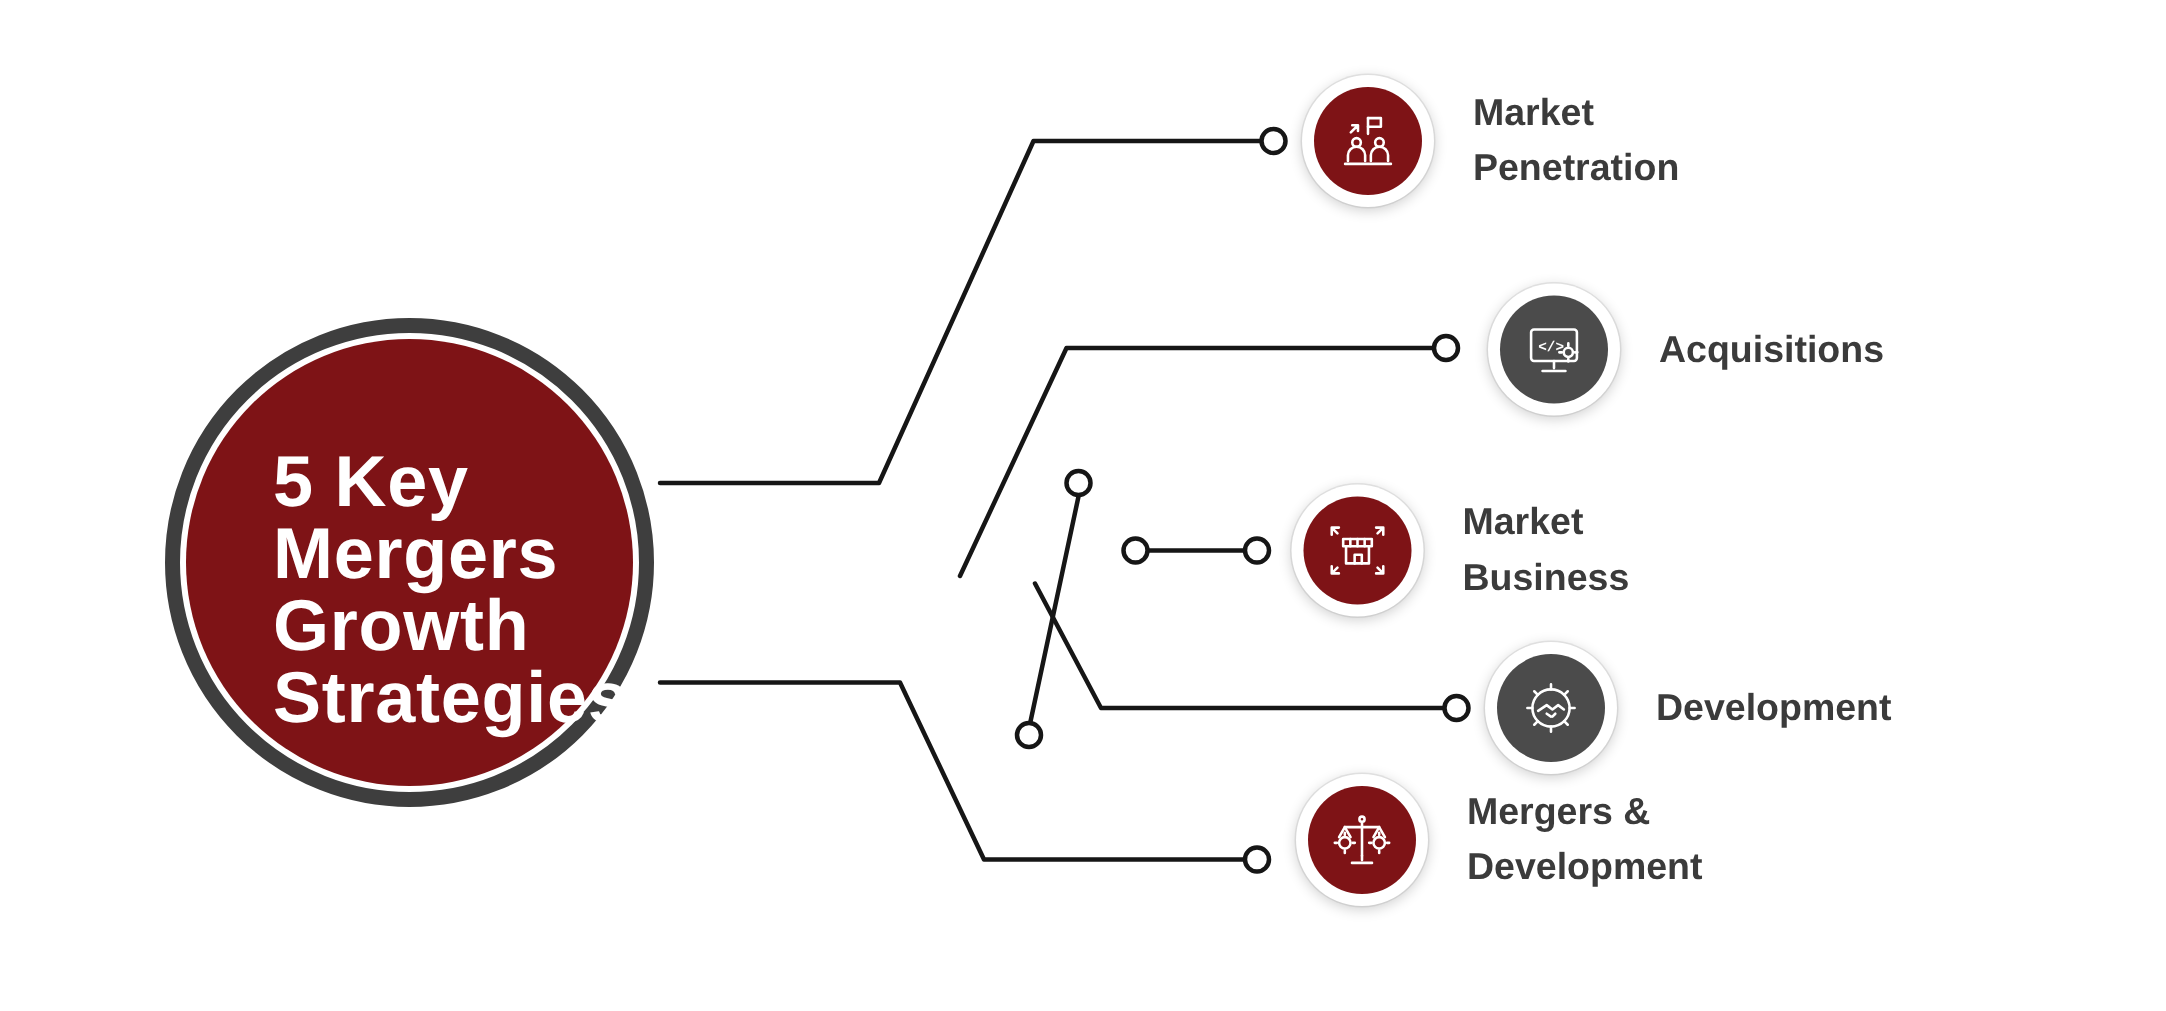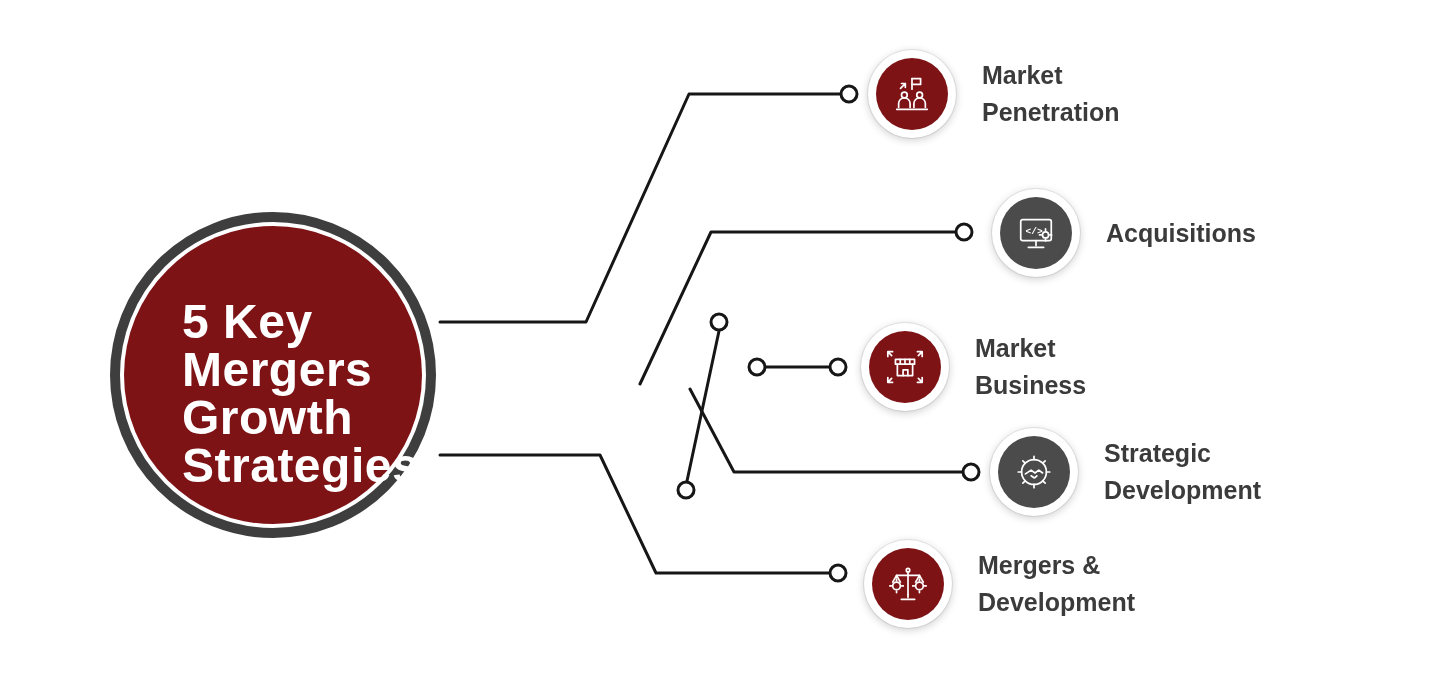--- a/index.html
+++ b/index.html
@@ -181,26 +181,25 @@
             <circle cx="22" cy="22" r="13"></circle>
             <path d="M35 22 h3.5 M22 35 v3.5 M9 22 H5.5 M22 9 V5.5"></path>
             <path d="M31.2 31.2 l2.5 2.5 M12.8 31.2 l-2.5 2.5 M12.8 12.8 l-2.5 -2.5 M31.2 12.8 l2.5 -2.5"></path>
             <path d="M13 24 l6 -4 4 3 4 -3 4 3"></path>
             <path d="M19 26 l3 2 M25 26 l-2 2"></path>
           </g>
         </svg>
       </div>
     </div>
     <div class="node-label">
-      <span>Strategic</span>
       <span>Development</span>
     </div>
   </div>
 
-  <div class="node" style="left:864px;top:540px">
+  <div class="node" style="left:864px;top:516px">
     <div class="node-circle">
       <div class="node-inner fill-maroon">
         <svg width="42" height="42" viewBox="0 0 44 44">
           <g class="icon-stroke">
             <circle cx="22" cy="7.5" r="1.8"></circle>
             <path d="M22 9.5 V33"></path>
             <path d="M10 13 H34"></path>
             <path d="M10 13 l-4 7 M10 13 l4 7"></path>
             <circle cx="10" cy="24" r="4"></circle>
             <path d="M10 18.5 v-1.5 M10 29.5 v1.5 M4.5 24 H3 M15.5 24 H17"></path>

